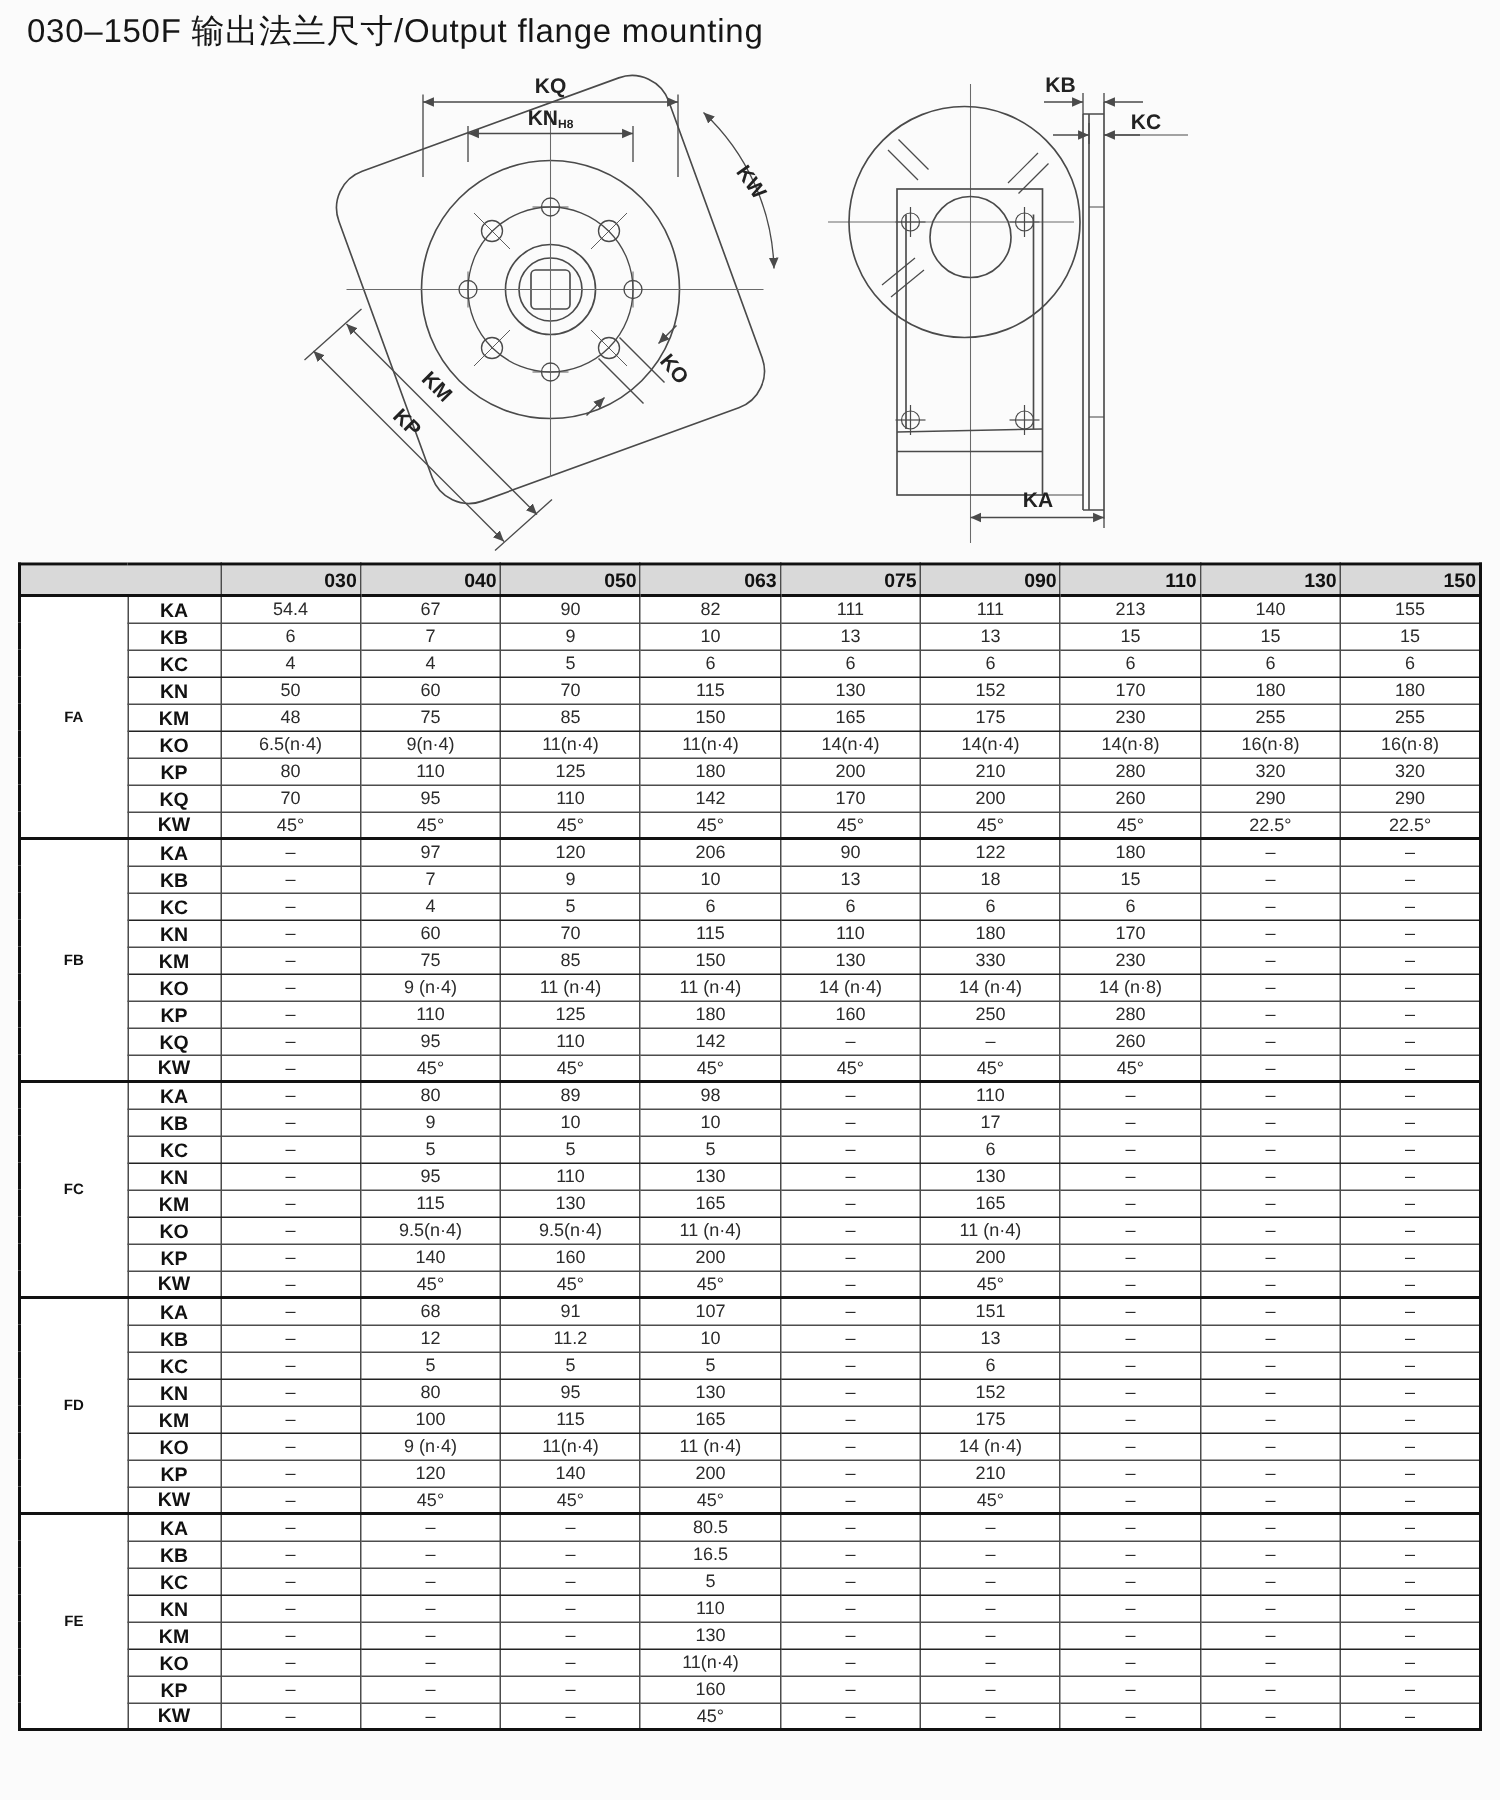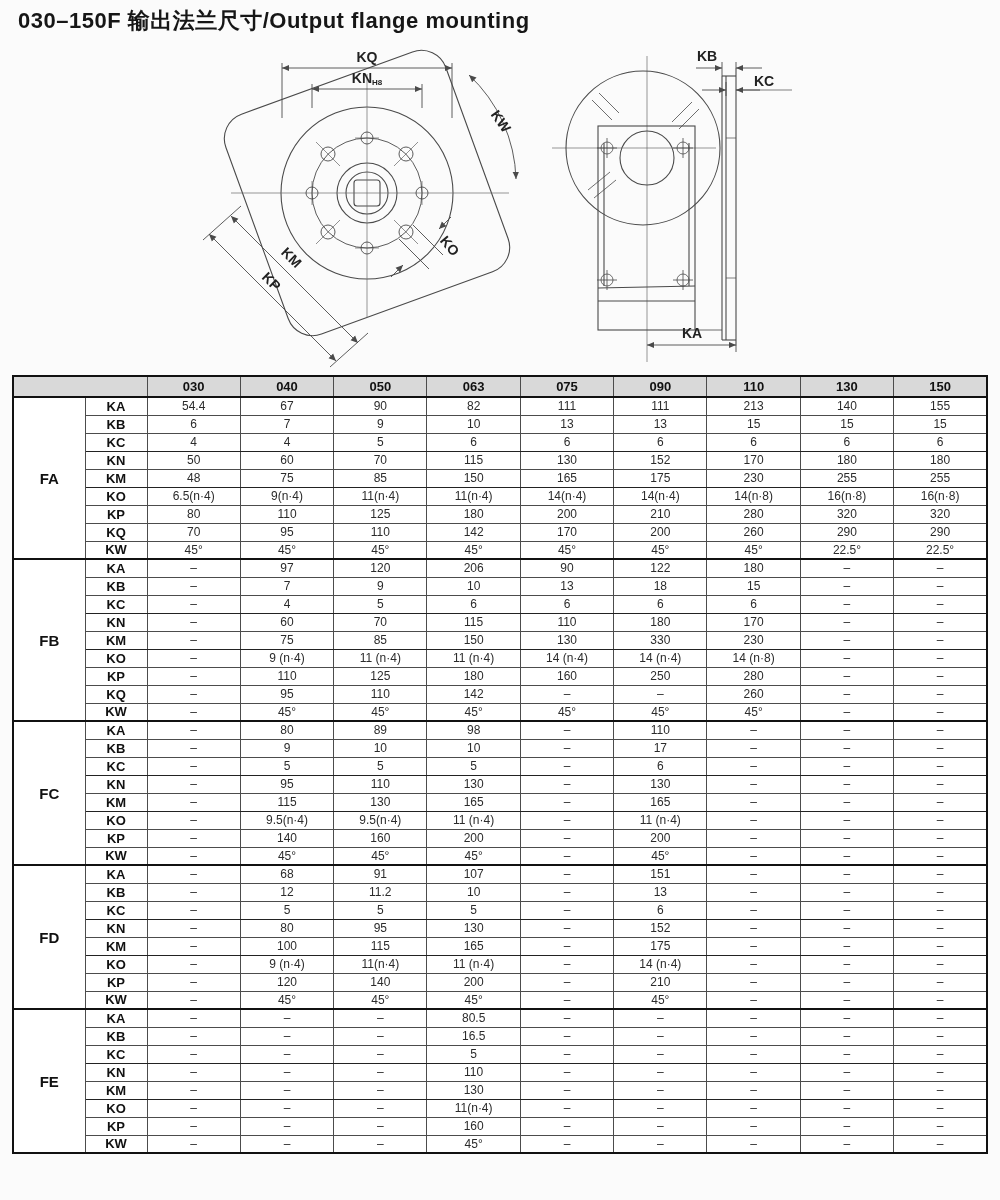--- a/index.html
+++ b/index.html
@@ -6,21 +6,21 @@
   html,body { width:1000px; height:1200px; }
   body {
     position:relative;
     background:#fbfbfb;
     font-family:"Liberation Sans", sans-serif;
     color:#1a1a1a;
     overflow:hidden;
   }
   .page-title {
     position:absolute; left:18px; top:6px;
-    font-size:22px; font-weight:bold; letter-spacing:0.5px; color:#161616;
+    font-size:22px; font-weight:normal; letter-spacing:0.5px; color:#161616;
   }
   .drawing { position:absolute; }
   #front-view { left:175px; top:48px; }
   #side-view  { left:540px; top:48px; }
   svg text { font-family:"Liberation Sans", sans-serif; font-weight:bold; fill:#222; }
 
   .tbl-wrap { position:absolute; left:12px; top:375px; width:976px; }
   table {
     width:100%; border-collapse:collapse; table-layout:fixed;
     background:#fff; border:2.5px solid #111;
@@ -29,25 +29,25 @@
   col.c-label { width:62px; }
   th, td {
     border:1px solid #4c4c4c;
     height:18px; padding:0 2px;
     text-align:center; vertical-align:middle;
     font-size:12px; color:#2b2b2b;
     white-space:nowrap; overflow:hidden;
   }
   thead th {
     background:#d9d9d9; font-size:13px; font-weight:bold; color:#111;
-    height:21px; border-bottom:2px solid #111;
+    height:21px; border-bottom:2px solid #111;text-align:right;
   }
   th.corner { background:#d9d9d9; }
   td.group {
-    font-size:15px; font-weight:bold; color:#111; background:#fff;
+    font-size:10px; font-weight:bold; color:#111; background:#fff;
     border-right:1px solid #4c4c4c;
   }
   td.rowlabel { font-size:13px; font-weight:bold; color:#111; }
   tbody { border-bottom:2px solid #111; }
   tr.sep > td:not(.group) { border-bottom:1.8px solid #222; }
 </style>
 </head>
 <body>
 
 <div class="page-title">030–150F 输出法兰尺寸/Output flange mounting</div>

